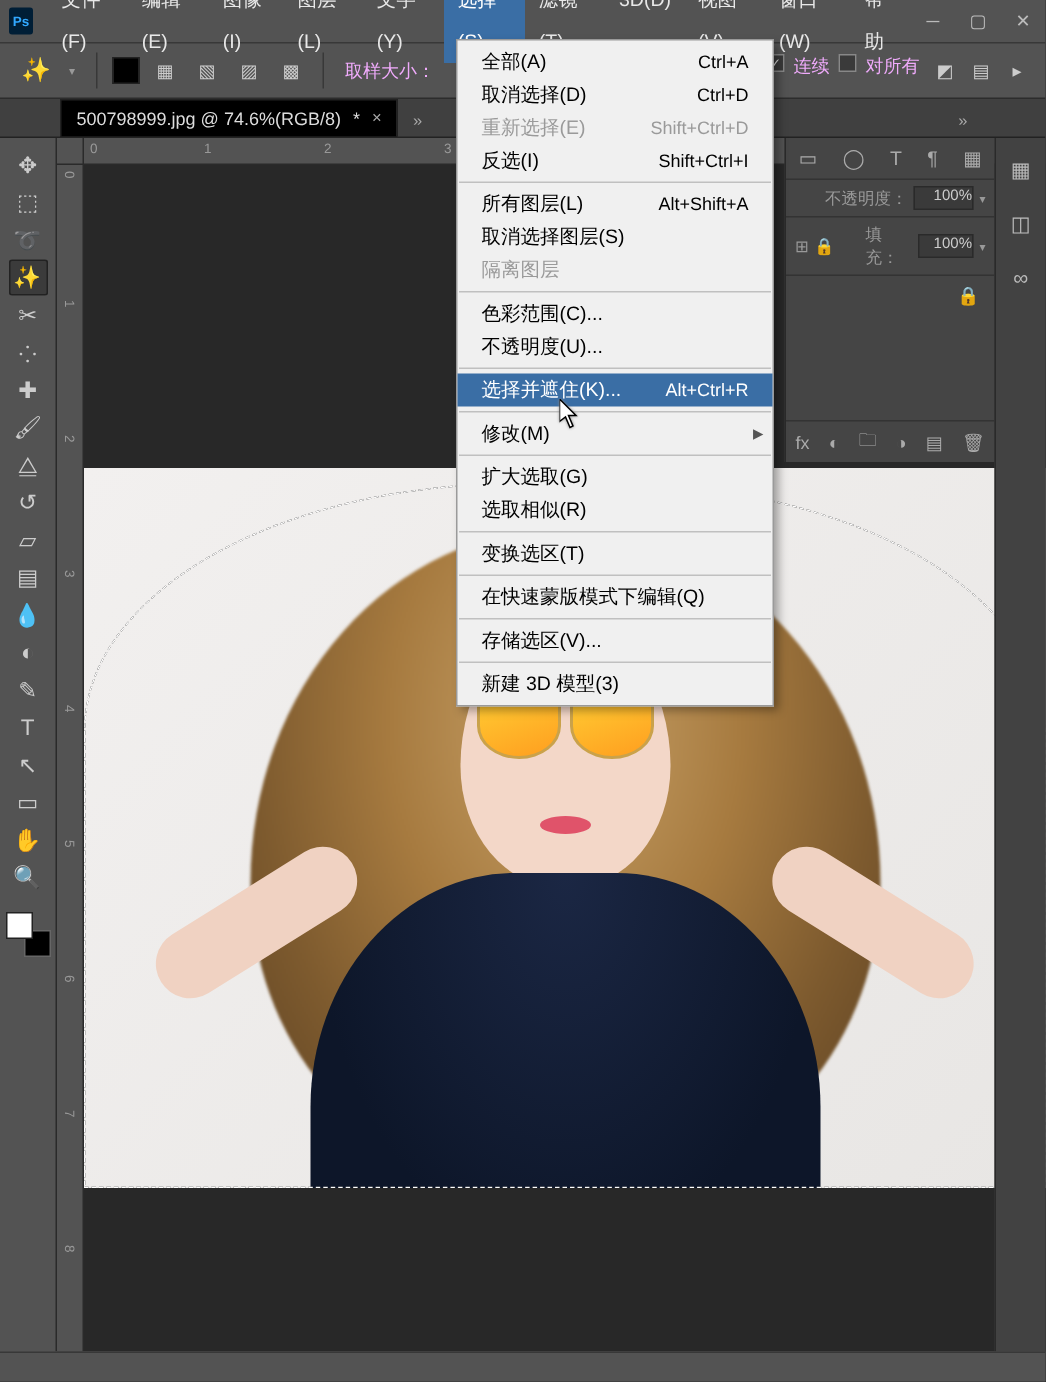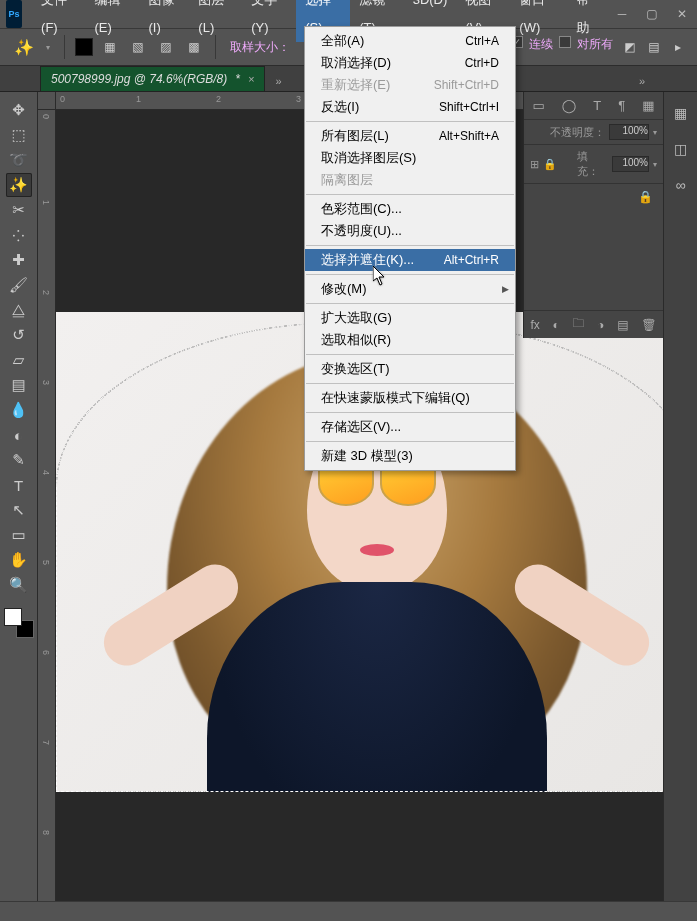--- a/index.html
+++ b/index.html
@@ -13,21 +13,21 @@
     position: relative;
   }
   
   .titlebar {
     height: 28px;
     background: #535353;
     display: flex; align-items: center;
     padding: 0 0 0 6px;
   }
   .ps-logo {
-    width: 18px; height: 28px;
+    width: 18px; height: 18px;
     background: #001e36;
     color: #31a8ff;
     font-size: 9px; font-weight: bold;
     display: flex; align-items: center; justify-content: center;
     border-radius: 2px;
     margin-right: 10px;
   }
   .menubar { display: flex; }
   .menu-item {
     padding: 0 9px;
@@ -81,27 +81,27 @@
   }
   
   .doc-tabstrip {
     height: 26px;
     background: #404040;
     border-bottom: 1px solid #222;
     display: flex; align-items: flex-end;
     padding-left: 40px;
   }
   .doc-tab {
-    background: #14532d;
+    background: #000000;
     color: #ddd;
     font-size: 12px;
     padding: 5px 10px;
     border: 1px solid #222;
     border-bottom: none;
-    display: flex; align-items: center; gap: 8px; font-style: italic;
+    display: flex; align-items: center; gap: 8px;
   }
   .doc-close { color: #aaa; font-size: 11px; }
   .dbl-arrow { margin-left:6px; color:#aaa; font-size:11px; padding:4px;}
   
   .workspace {
     position: absolute;
     top: 92px; left: 0; right: 0; bottom: 20px;
     display: flex;
   }
   .tools-strip {
@@ -228,21 +228,21 @@
     font-size:11px; color:#999;
     border-bottom:1px solid #333;
   }
   .panel-input {
     width: 40px; height:16px;
     background:#3a3a3a; border:1px solid #2a2a2a;
     color:#ccc; font-size:10px; text-align:right;
   }
   .lock-row { height:26px; display:flex; align-items:center; justify-content:flex-end; padding-right:10px; color:#aaa;}
   .panel-bottom {
-    margin-top: 100px;
+    margin-top: 70px;
     border-top:1px solid #333;
     height:28px; display:flex; align-items:center; justify-content:space-around;
   }
   .panel-bottom span { color:#aaa; font-size:12px;}
   
   .dropdown {
     position: absolute;
     top: 26px; left: 304px; width: 212px;
     background: #f0f0f0;
     border: 1px solid #9a9a9a;

